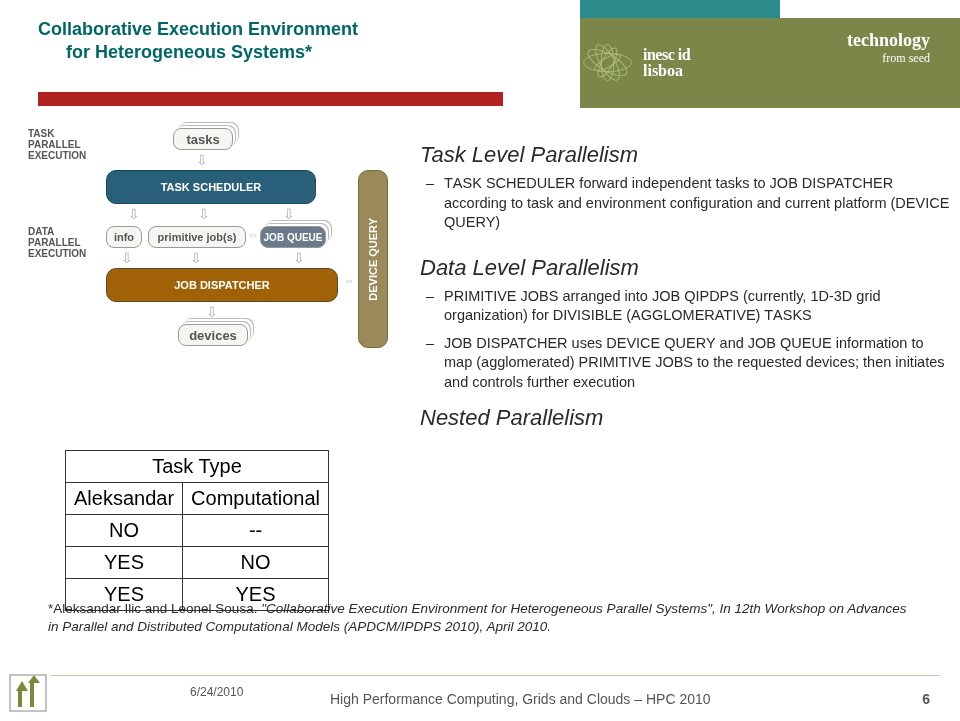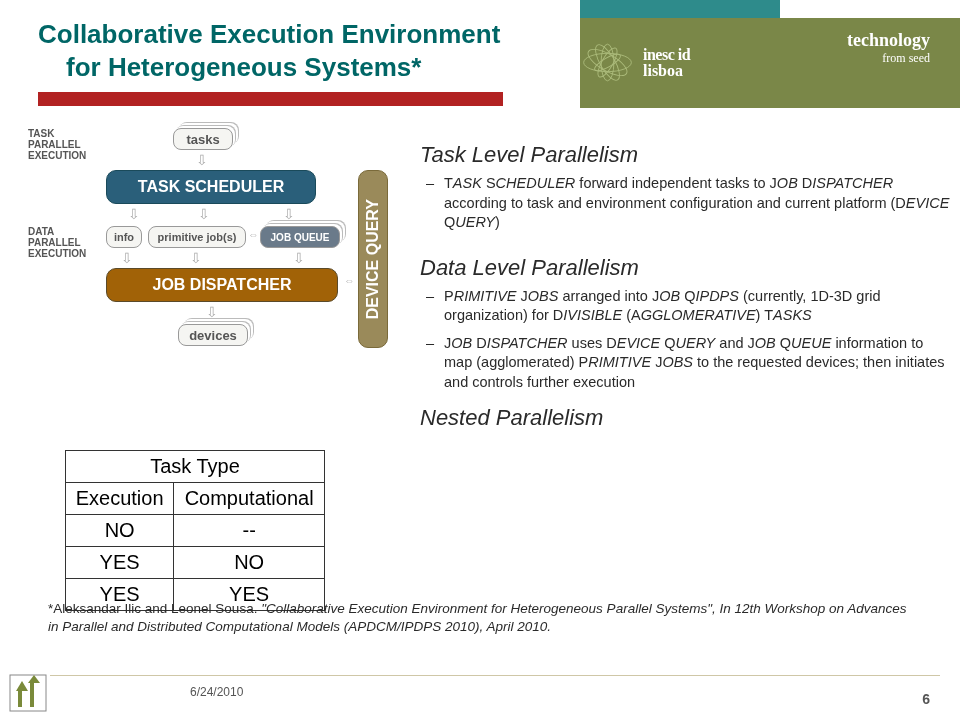--- a/index.html
+++ b/index.html
@@ -11,44 +11,44 @@
   .logo-area { position: absolute; left: 580px; top: 25px; width: 180px; height: 75px; display: flex; align-items: center; gap: 8px; }
   .logo-swirl { width: 55px; height: 55px; position: relative; }
   .logo-swirl svg { width: 100%; height: 100%; }
   .logo-text { font-family: Georgia, serif; color: #fff; }
   .logo-text .top { font-size: 16px; font-weight: bold; letter-spacing: -0.5px; }
   .logo-text .bot { font-size: 16px; font-weight: bold; margin-top: -2px; }
   .tech-label { position: absolute; right: 30px; top: 30px; text-align: right; color: #fff; font-family: Georgia, serif; }
   .tech-label .t1 { font-size: 18px; font-weight: bold; }
   .tech-label .t2 { font-size: 12px; }
   
-  .title { position: absolute; left: 38px; top: 18px; font-size: 26px; font-weight: bold; color: #006666; line-height: 1.25; }
+  .title { position: absolute; left: 38px; top: 18px; font-size: 18px; font-weight: bold; color: #006666; line-height: 1.25; }
   .title .indent { margin-left: 28px; display: block; }
   .red-bar { position: absolute; left: 38px; top: 92px; width: 465px; height: 14px; background: #b22222; }
   
   .diagram { position: absolute; left: 28px; top: 128px; width: 380px; height: 300px; }
   .diagram-label { font-family: 'Trebuchet MS', sans-serif; font-weight: bold; font-size: 10px; color: #555; position: absolute; }
   .box { position: absolute; border: 1px solid #999; border-radius: 8px; display: flex; align-items: center; justify-content: center; font-family: 'Trebuchet MS', sans-serif; font-weight: bold; font-size: 13px; color: #555; background: #f5f5f2; }
-  .big-box { border-radius: 10px; font-size: 16px; color: #fff; }
+  .big-box { border-radius: 10px; font-size: 11px; color: #fff; }
   .big-box.scheduler { background: #2a5f7a; border: 1px solid #1a4a5a; }
   .big-box.dispatcher { background: #a16207; border: 1px solid #5a4a2a; }
   .big-box.devq { background: #9a8a5a; border: 1px solid #7a6a3a; }
   .vert-text { writing-mode: vertical-rl; transform: rotate(180deg); }
   .arrow { position: absolute; font-size: 14px; color: #aaa; }
   .stack-shadow { box-shadow: 2px -2px 0 #fff, 3px -3px 0 #bbb, 5px -5px 0 #fff, 6px -6px 0 #bbb; }
   
   .task-table { position: absolute; left: 65px; top: 450px; width: 260px; border-collapse: collapse; font-size: 20px; }
   .task-table td, .task-table th { border: 1px solid #333; padding: 4px 8px; text-align: center; font-weight: normal; }
   .task-table .hdr { font-weight: normal; }
   
   .content { position: absolute; left: 420px; top: 130px; width: 530px; }
   .section-title { font-size: 22px; color: #2a2a2a; margin-bottom: 6px; margin-top: 12px; font-style: italic; }
   .bullet { font-size: 14.5px; color: #2a2a2a; margin-left: 24px; margin-bottom: 8px; line-height: 1.35; position: relative; }
   .bullet::before { content: "–"; position: absolute; left: -18px; }
-  .sc { font-variant: small-caps; font-style: italic; }
+  .sc { font-variant: small-caps; }
   
   .citation { position: absolute; left: 48px; top: 600px; width: 870px; font-size: 13.5px; font-style: italic; color: #2a2a2a; line-height: 1.3; }
   .citation .nonital { font-style: normal; }
   
   .footer { position: absolute; left: 0; right: 0; bottom: 0; height: 55px; }
   .footer-logo { position: absolute; left: 8px; bottom: 8px; width: 40px; height: 40px; }
   .footer-date { position: absolute; left: 190px; bottom: 22px; font-size: 12px; color: #555; }
   .footer-mid { position: absolute; left: 330px; bottom: 14px; font-size: 14px; color: #555; }
   .footer-page { position: absolute; right: 30px; bottom: 14px; font-size: 14px; font-weight: bold; color: #555; }
   .footer-line { position: absolute; left: 50px; right: 20px; bottom: 45px; height: 1px; background: #a09050; opacity: 0.5; }
@@ -97,21 +97,21 @@
   <div class="arrow" style="left:168px;top:24px">⇩</div>
 
   <div class="box big-box scheduler" style="left:78px;top:42px;width:210px;height:34px">TASK SCHEDULER</div>
   <div class="arrow" style="left:100px;top:78px">⇩</div>
   <div class="arrow" style="left:170px;top:78px">⇩</div>
   <div class="arrow" style="left:255px;top:78px">⇩</div>
 
   <div class="box" style="left:78px;top:98px;width:36px;height:22px;font-size:11px">info</div>
   <div class="box" style="left:120px;top:98px;width:98px;height:22px;font-size:11px">primitive job(s)</div>
   <div class="arrow" style="left:220px;top:100px;font-size:11px">⇔</div>
-  <div class="box stack-shadow" style="left:232px;top:98px;width:80px;height:22px;background:#6a7a8a;color:#fff;font-size:10px">JOB QUEUE</div>
+  <div class="box stack-shadow" style="left:232px;top:98px;width:66px;height:22px;background:#6a7a8a;color:#fff;font-size:10px">JOB QUEUE</div>
 
   <div class="arrow" style="left:93px;top:122px">⇩</div>
   <div class="arrow" style="left:162px;top:122px">⇩</div>
   <div class="arrow" style="left:265px;top:122px">⇩</div>
 
   <div class="box big-box dispatcher" style="left:78px;top:140px;width:232px;height:34px">JOB DISPATCHER</div>
   <div class="arrow" style="left:178px;top:176px">⇩</div>
 
   <div class="box stack-shadow" style="left:150px;top:196px;width:70px;height:22px">devices</div>
 
@@ -120,21 +120,21 @@
       <span class="vert-text">DEVICE QUERY</span>
     </div>
 </div>
 
 <table class="task-table">
   <tbody>
       <tr>
         <td colspan="2" class="hdr">Task Type</td>
       </tr>
   <tr>
-    <td>Execution</td>
+    <td>Aleksandar</td>
     <td>Computational</td>
   </tr>
   <tr>
         <td>NO</td>
         <td>--</td>
       </tr>
   <tr>
         <td>YES</td>
         <td>NO</td>
       </tr>
@@ -167,14 +167,15 @@
         <rect x="2" y="2" width="36" height="36" fill="none" stroke="#888" stroke-width="1"></rect>
         <g fill="#7a8a3a">
           <rect x="10" y="18" width="4" height="16"></rect>
           <rect x="22" y="10" width="4" height="24"></rect>
           <path d="M8 18 L14 8 L20 18 Z"></path>
           <path d="M20 10 L26 2 L32 10 Z"></path>
         </g>
       </svg>
   </div>
   <div class="footer-date">6/24/2010</div>
+  <div class="footer-mid">High Performance Computing, Grids and Clouds – HPC 2010</div>
   <div class="footer-page">6</div>
 </div>
 
 </body></html>

